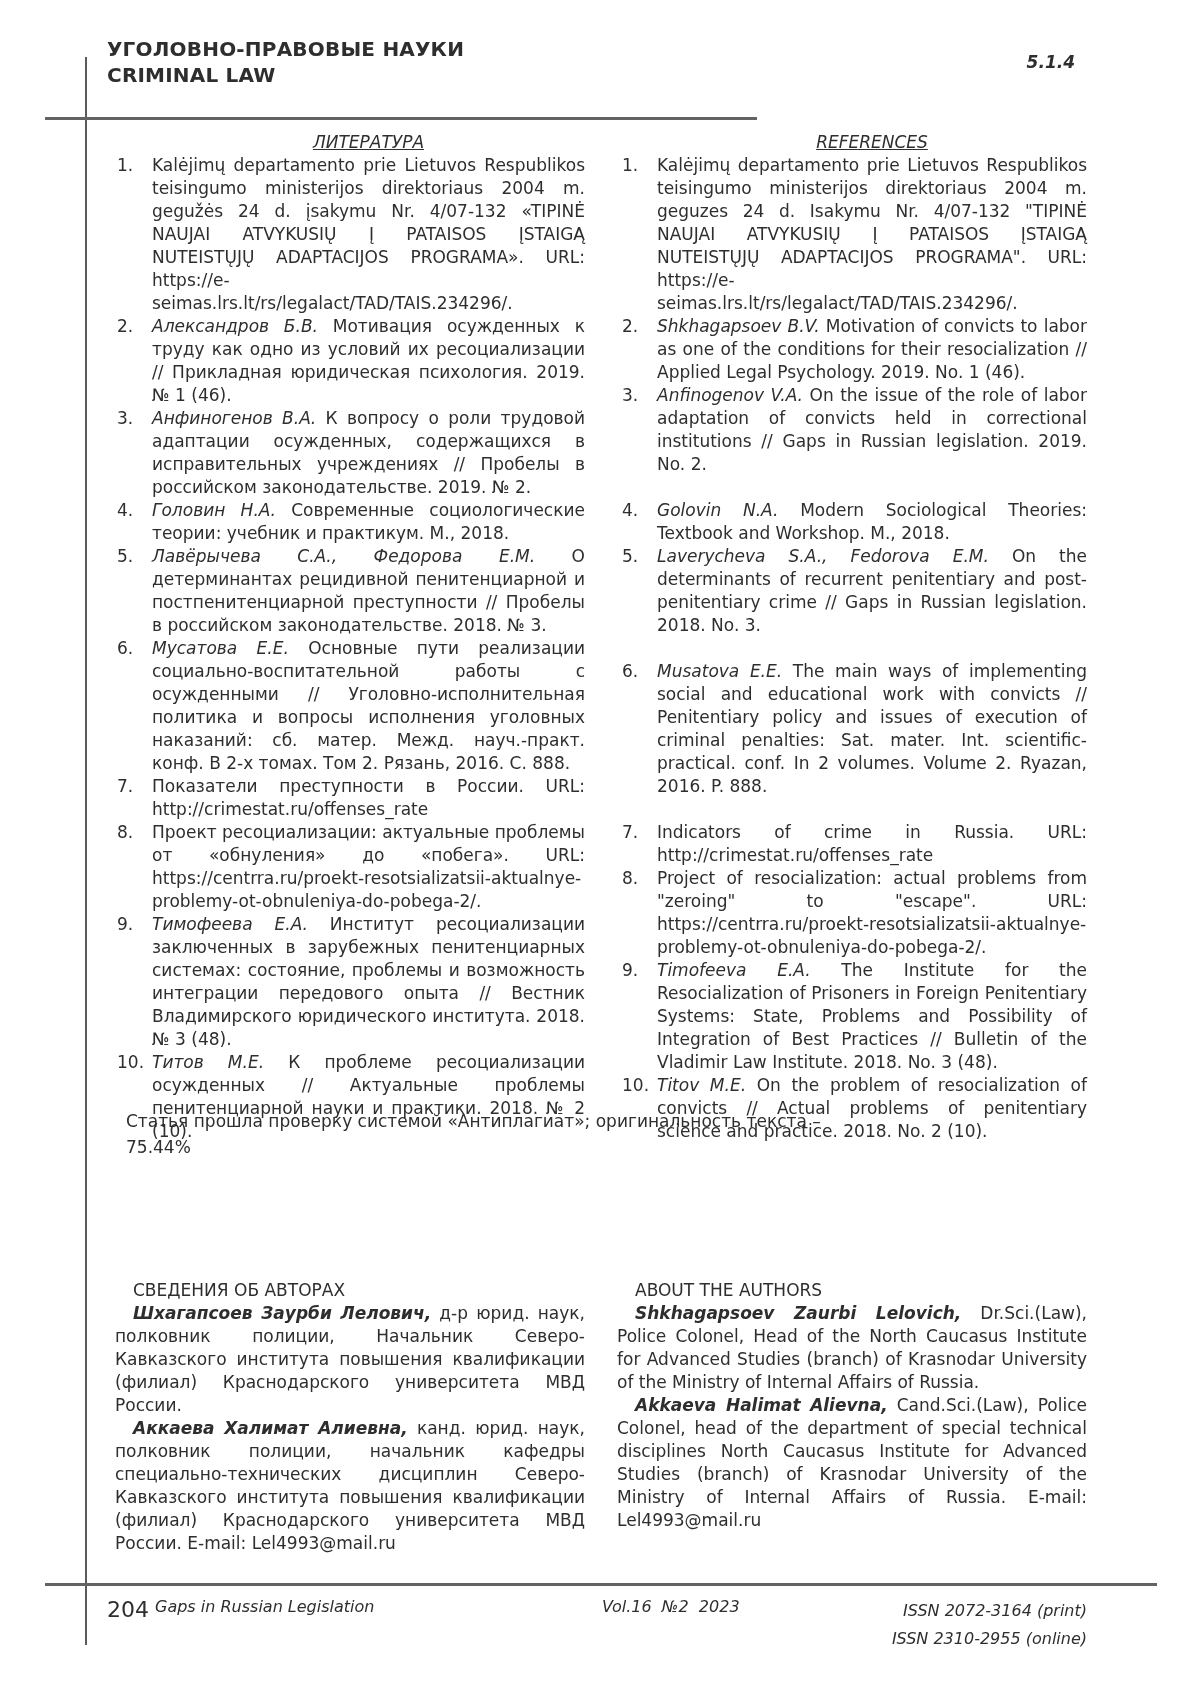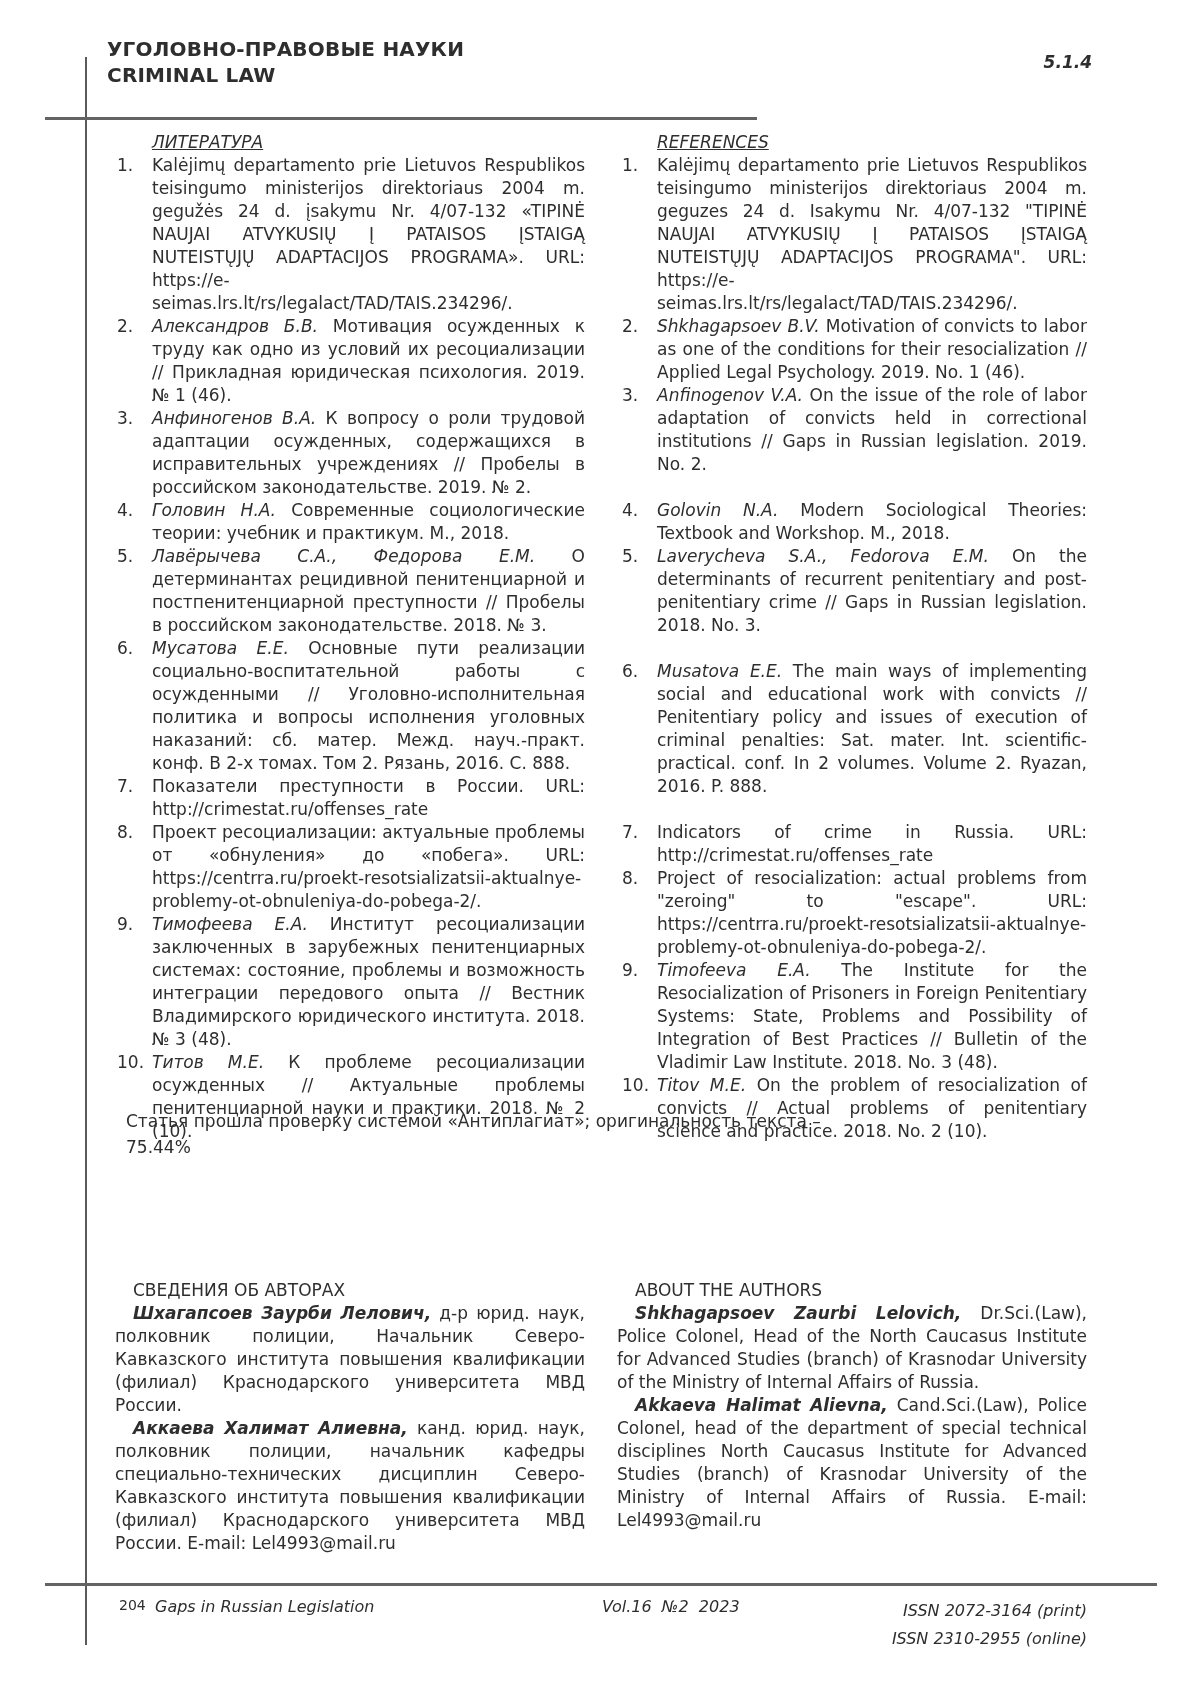--- a/index.html
+++ b/index.html
@@ -18,32 +18,32 @@
   .hrule-top { position: absolute; left: 45px; top: 117px; width: 712px; height: 3px; background: #636363; }
   .hrule-bottom { position: absolute; left: 45px; top: 1583px; width: 1112px; height: 3px; background: #636363; }
 
   
   .running-head {
     position: absolute; left: 107px; top: 36px;
     font-weight: bold; 
     font-size: 20px; line-height: 26px; letter-spacing: 0.2px;
   }
   .spec-code {
-    position: absolute; right: 108px; top: 52px;
+    position: absolute; right: 125px; top: 52px;
     font-weight: bold; font-style: italic; font-size: 17px;
   }
 
   
   .col { position: absolute; top: 131px; font-size: 17px; line-height: 23px; }
   .col.left { left: 117px; width: 468px; }
   .col.right { left: 622px; width: 465px; }
   .list-heading {
     margin: 0 0 0 35px; padding: 0;
     font-size: 17px; font-weight: normal; font-style: italic;
-    text-decoration: underline; line-height: 23px;
+    text-decoration: underline; line-height: 23px; text-align: center;
   }
   ol.ref-list { list-style: none; margin: 0; padding: 0; }
   li.ref-item {
     position: relative; padding-left: 35px;
     text-align: justify; overflow-wrap: anywhere;
   }
   li.ref-item.gap { margin-top: 23px; }
   li.ref-item .num { position: absolute; left: 0; top: 0; }
   .author { font-style: italic; }
 
@@ -54,21 +54,21 @@
 
   
   .about { position: absolute; top: 1247px; font-size: 17px; line-height: 23px; margin-top: 32px; }
   .about.left { left: 115px; width: 470px; }
   .about.right { left: 617px; width: 470px; }
   .about .about-heading { margin: 0; padding-left: 18px; font-weight: normal; font-size: 17px; line-height: 23px; }
   .about p { margin: 0; text-indent: 18px; text-align: justify; overflow-wrap: anywhere; }
   .author-name { font-weight: bold; font-style: italic; }
 
   
-  .footer-pagenum { position: absolute; left: 119px; top: 1597px; font-size: 14px; }
+  .footer-pagenum { position: absolute; left: 107px; top: 1597px; font-size: 22px; }
   .footer-journal { position: absolute; left: 155px; top: 1597px; font-size: 16px; font-style: italic; }
   .footer-vol { position: absolute; left: 602px; top: 1597px; font-size: 16px; font-style: italic; white-space: pre; }
   .footer-issn { position: absolute; right: 113px; top: 1597px; font-size: 16px; font-style: italic; text-align: right; line-height: 28px; }
 </style>
 </head>
 <body>
 
 <div class="page">
 
   <div class="vline"></div>

